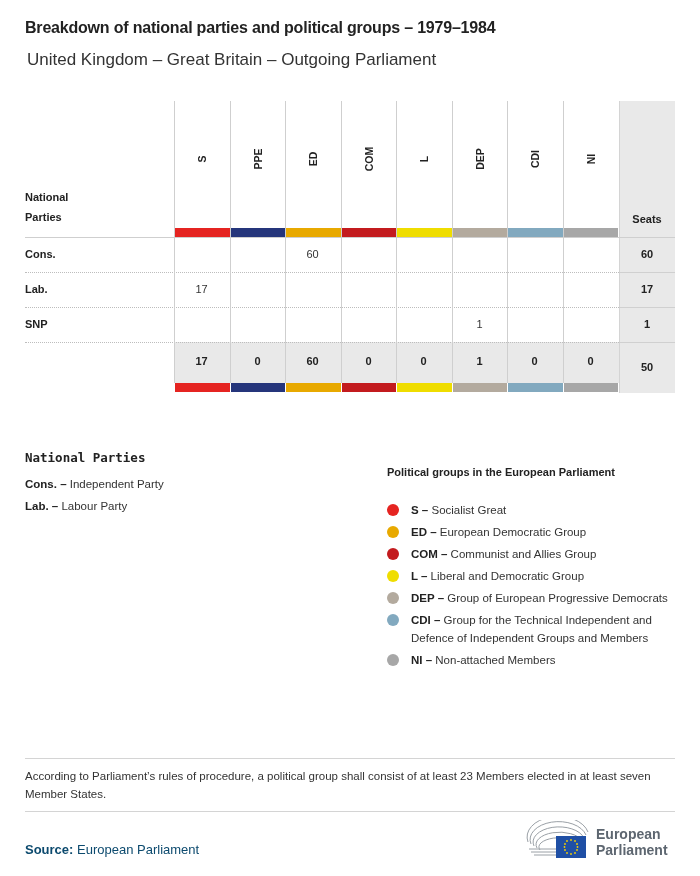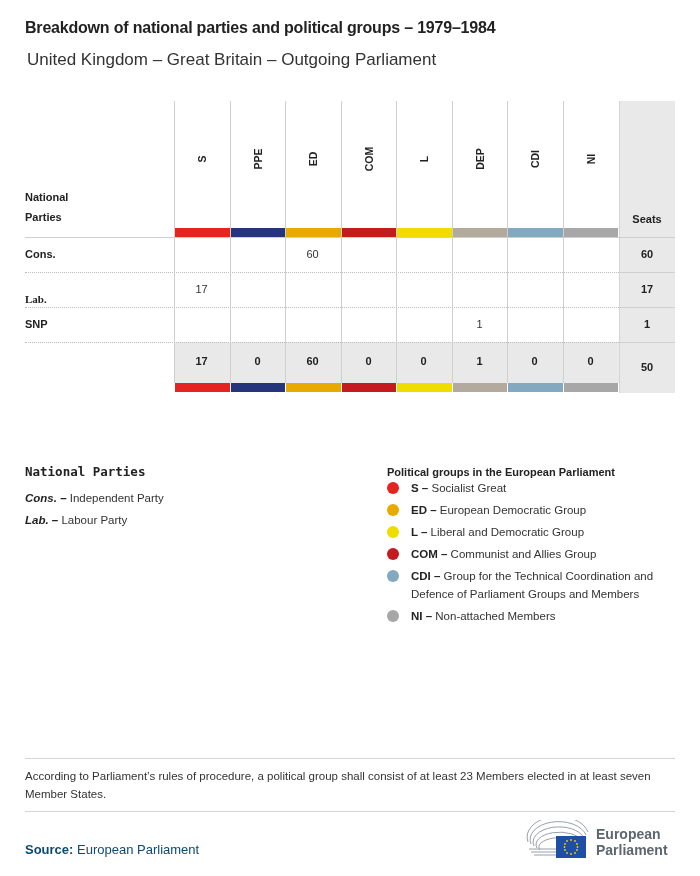--- a/index.html
+++ b/index.html
@@ -25,27 +25,27 @@
   .hline-solid { position: absolute; left: 0; height: 1px; background: #cfcfcf; }
   .hline-dot { position: absolute; left: 0; width: 594px; height: 0; border-top: 1px dotted #bdbdbd; }
   .seats-sep { position: absolute; left: 594px; width: 56px; height: 1px; background: #d0d0d0; }
 
   .row-label { position: absolute; left: 0; font-size: 11px; font-weight: bold; color: #222; }
   .cell { position: absolute; width: 55px; text-align: center; font-size: 11px; color: #333; }
   .cell.bold { font-weight: bold; color: #222; }
   .seat-cell { position: absolute; left: 594px; width: 56px; text-align: center; font-size: 11px; font-weight: bold; color: #222; }
 
   
-  .legend-left { position: absolute; left: 25px; top: 464px; }
+  .legend-left { position: absolute; left: 25px; top: 450px; }
   .legend-left .head { font-family: "DejaVu Sans Mono", "Liberation Mono", monospace; font-size: 12.5px; font-weight: bold; color: #222; margin-bottom: 8px; }
   .legend-left .item { font-size: 11.5px; color: #333; line-height: 22px; }
-  .legend-left .item b { color: #222; font-style: italic; }
+  .legend-left .item b { color: #222; }
 
   .legend-right { position: absolute; left: 387px; top: 466px; width: 300px; }
-  .legend-right .head { font-size: 11px; font-weight: bold; color: #222; margin-bottom: 1px; }
+  .legend-right .head { font-size: 11px; font-weight: bold; color: #222; margin-bottom: 23px; }
   .lg-item { position: relative; padding-left: 24px; font-size: 11.5px; color: #333; line-height: 18px; margin-bottom: 4px; }
   .lg-item b { color: #222; }
   .dot { position: absolute; left: 0; top: 3px; width: 12px; height: 12px; border-radius: 50%; }
 
   .rule { position: absolute; left: 25px; width: 650px; height: 1px; background: #d4d4d4; }
   .note { position: absolute; left: 25px; top: 767px; width: 650px; font-size: 11.5px; color: #333; line-height: 18px; }
   .source { position: absolute; left: 25px; top: 842px; font-size: 13px; color: #0c4a6e; }
   .source b { font-weight: bold; }
 
   .logo { position: absolute; left: 526px; top: 820px; width: 150px; height: 40px; }
@@ -69,21 +69,21 @@
 
   <div class="hline-solid" style="top:136px;width:650px;"></div>
   <div class="hline-dot" style="top:171px;"></div>
   <div class="hline-dot" style="top:206px;"></div>
   <div class="hline-dot" style="top:241px;"></div>
   <div class="seats-sep" style="top:171px;"></div>
   <div class="seats-sep" style="top:206px;"></div>
   <div class="seats-sep" style="top:241px;"></div>
 
   <div class="row-label" style="top:147px;">Cons.</div>
-  <div class="row-label" style="top:192px;font-family:Liberation Serif, serif;">Lab.</div>
+  <div class="row-label" style="top:182px;">Lab.</div>
   <div class="row-label" style="top:217px;">SNP</div>
 
   <div class="seat-cell" style="top:147px;">60</div>
   <div class="seat-cell" style="top:182px;">17</div>
   <div class="seat-cell" style="top:217px;">1</div>
   <div class="seat-cell" style="top:260px;">50</div>
 <div class="vline" style="left: 149px; height: 282px;"></div>
     <div class="col-header" style="left: 149px;">
       <span>S</span>
     </div>
@@ -168,23 +168,24 @@
 <div class="legend-left">
   <div class="head">National Parties</div>
   <div class="item"><b>Cons. –</b><span> Independent Party</span></div>
   <div class="item"><b>Lab. –</b><span> Labour Party</span></div>
 </div>
 
 <div class="legend-right" id="lgRight">
   <div class="head">Political groups in the European Parliament</div>
 <div class="lg-item"><span class="dot" style="background: rgb(229, 36, 33);"></span><b>S –</b><span> Socialist Great</span></div>
     <div class="lg-item"><span class="dot" style="background: rgb(232, 169, 0);"></span><b>ED –</b><span> European Democratic Group</span></div>
+    <div class="lg-item"><span class="dot" style="background: rgb(195, 27, 30);"></span><b>COM –</b><span> Communist and Allies Group</span></div>
     <div class="lg-item"><span class="dot" style="background: rgb(239, 221, 0);"></span><b>L –</b><span> Liberal and Democratic Group</span></div>
-    <div class="lg-item"><span class="dot" style="background: rgb(195, 27, 30);"></span><b>COM –</b><span> Communist and Allies Group</span></div>
-    <div class="lg-item"><span class="dot" style="background: rgb(130, 169, 191);"></span><b>CDI –</b><span> Group for the Technical Coordination and Defence of Parliament Groups and Members</span></div>
+    <div class="lg-item"><span class="dot" style="background: rgb(179, 170, 158);"></span><b>DEP –</b><span> Group of European Progressive Democrats</span></div>
+    <div class="lg-item"><span class="dot" style="background: rgb(130, 169, 191);"></span><b>CDI –</b><span> Group for the Technical Independent and Defence of Independent Groups and Members</span></div>
     <div class="lg-item"><span class="dot" style="background: rgb(167, 167, 167);"></span><b>NI –</b><span> Non-attached Members</span></div>
   </div>
 
 <div class="rule" style="top:758px;"></div>
 <div class="note">According to Parliament’s rules of procedure, a political group shall consist of at least 23 Members elected in at least seven Member States.</div>
 <div class="rule" style="top:811px;"></div>
 
 <div class="source"><b>Source:</b><span> European Parliament</span></div>
 
 <div class="logo">

